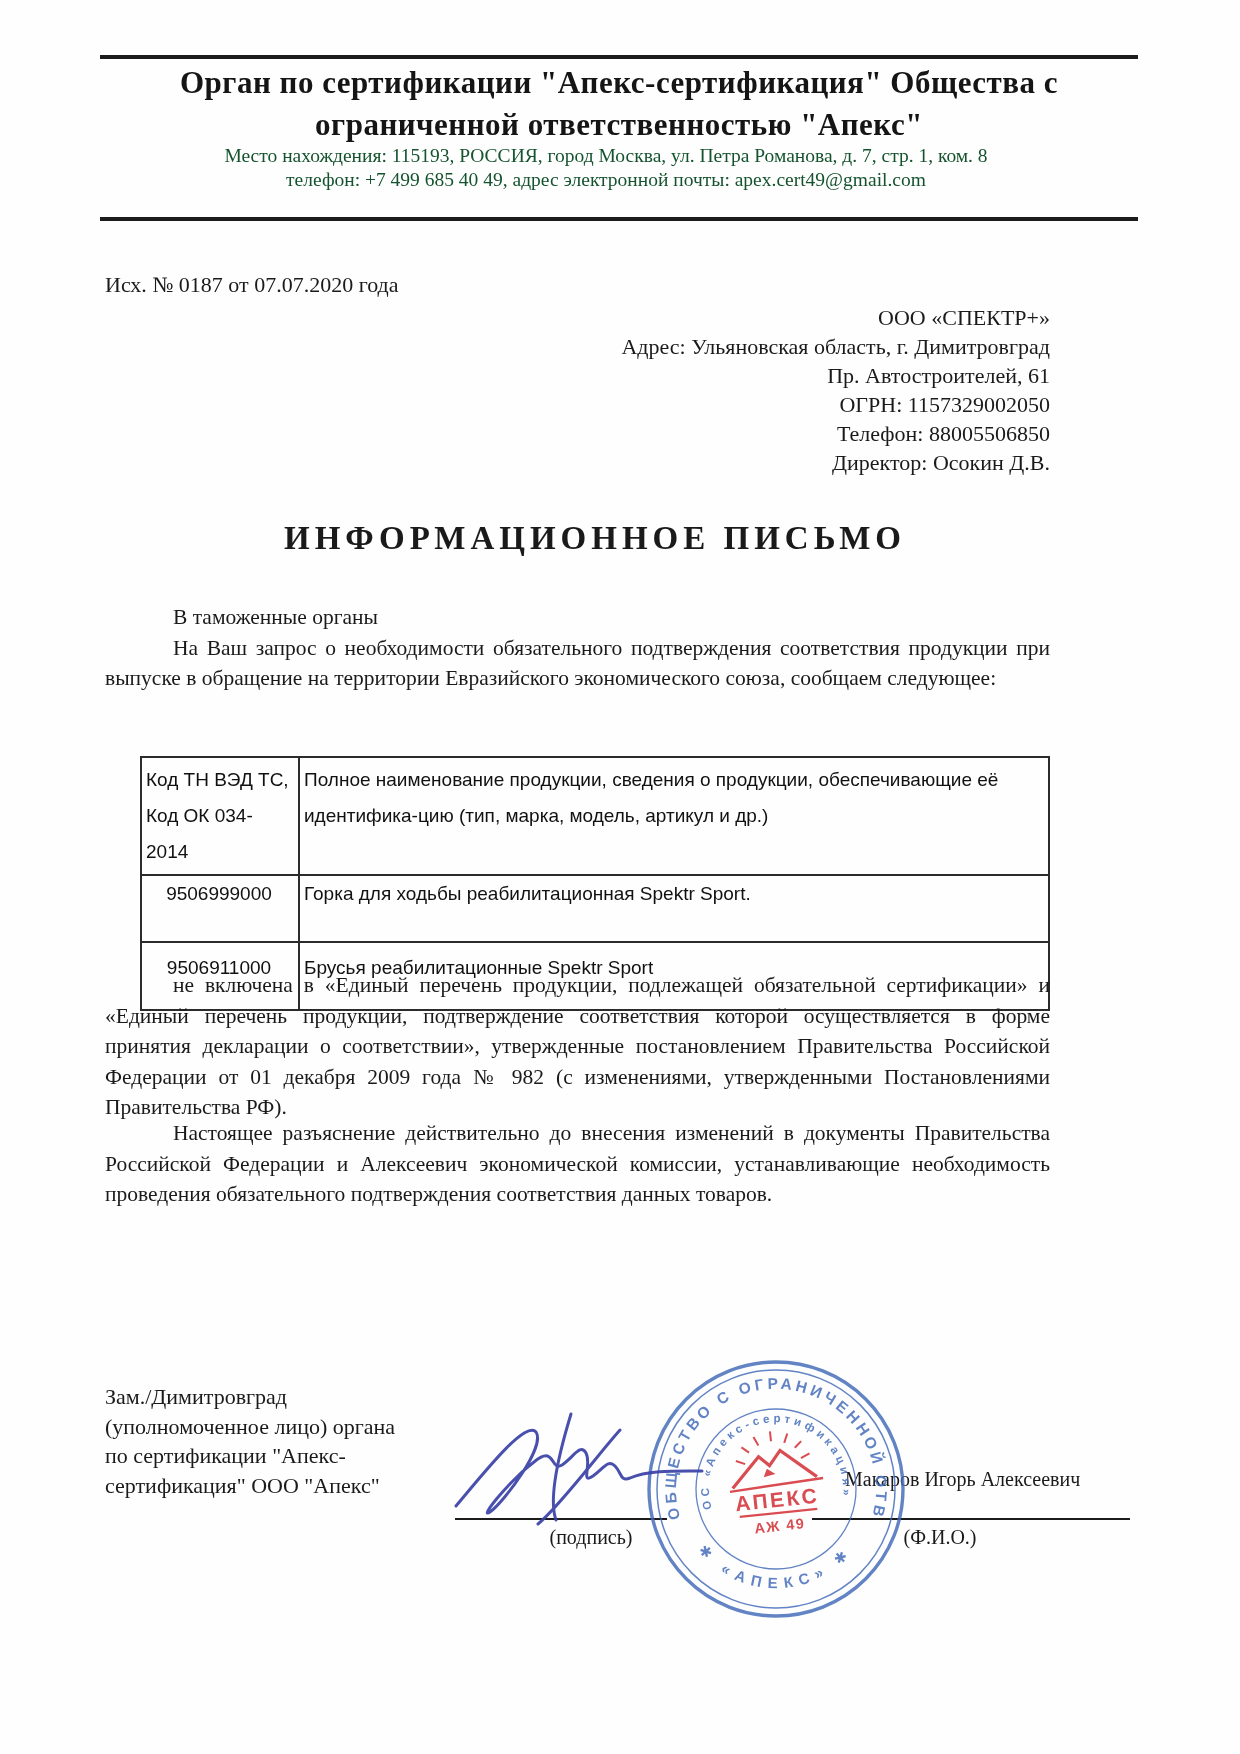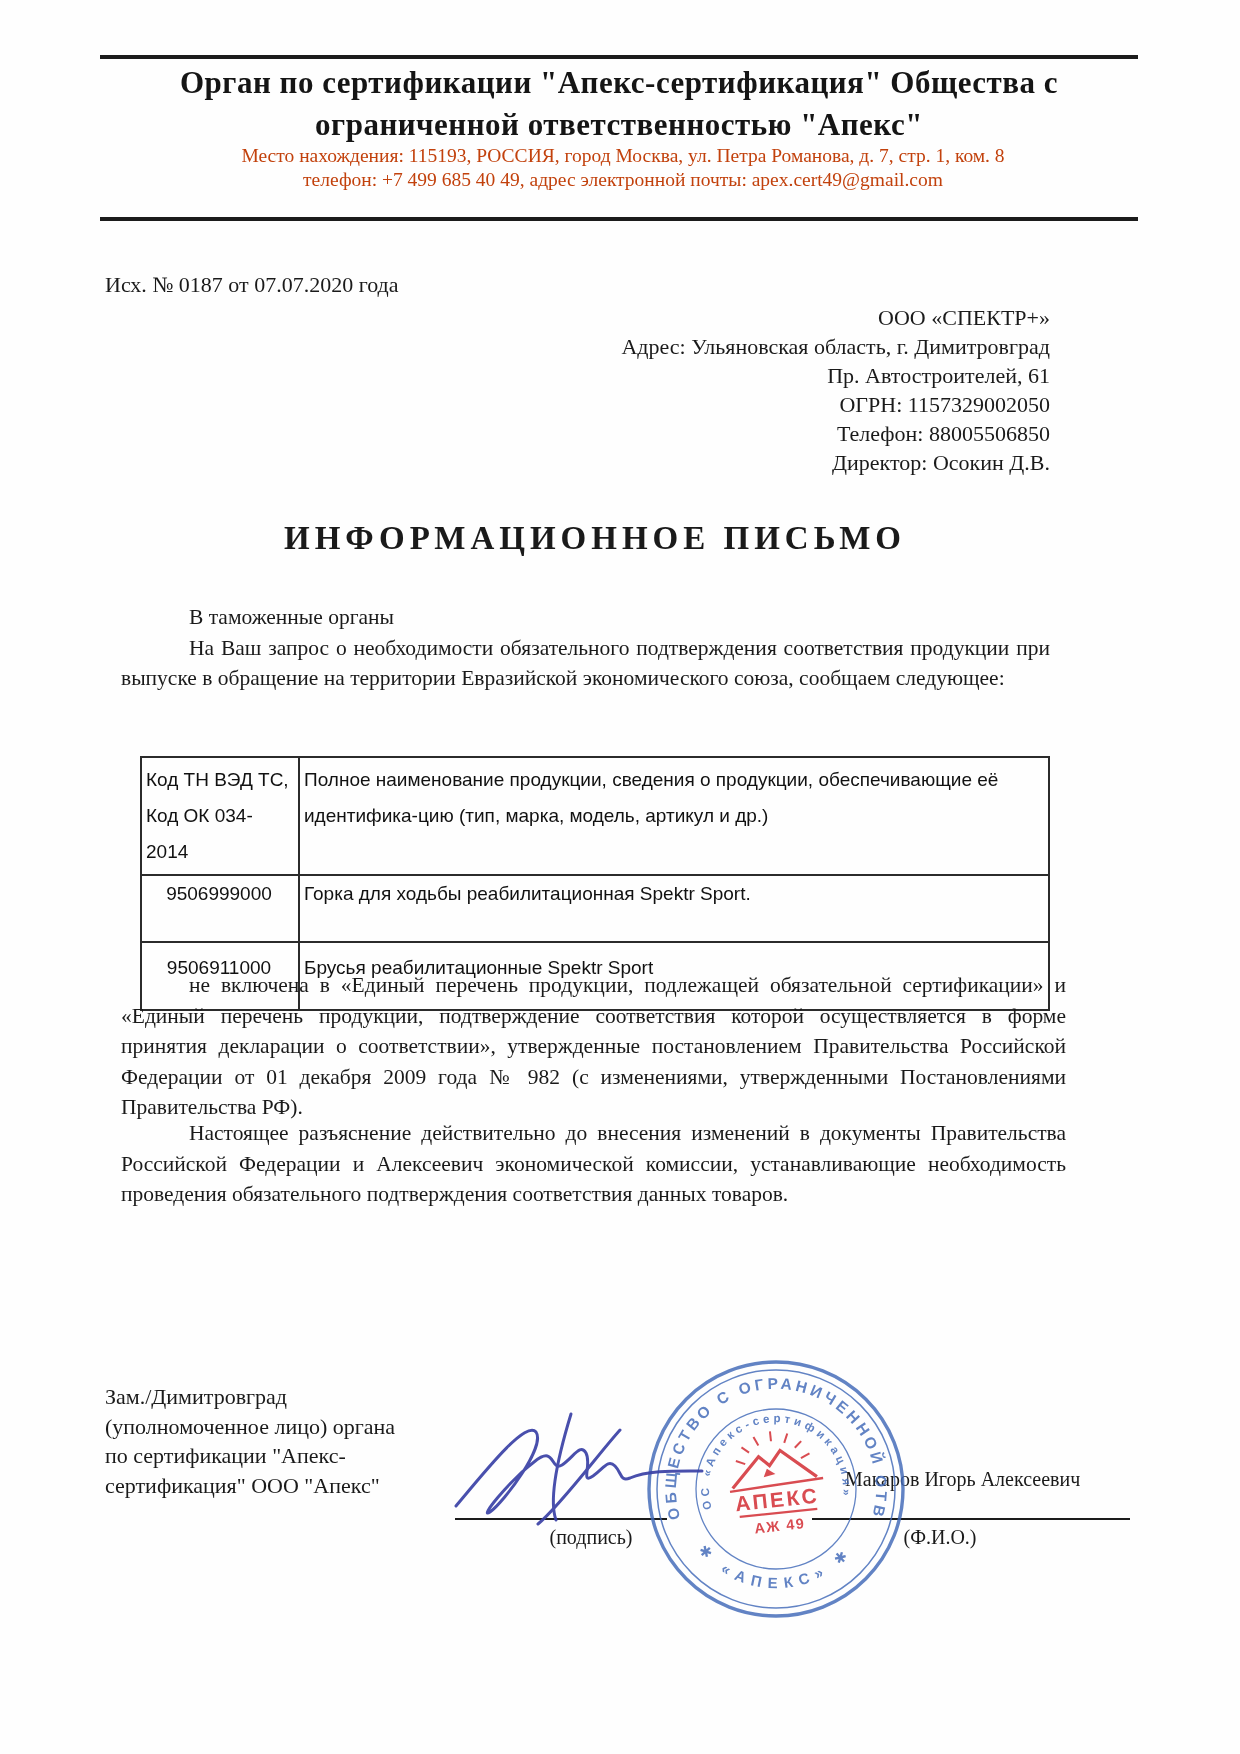--- a/index.html
+++ b/index.html
@@ -6,27 +6,27 @@
   .page{
     position:relative;width:1240px;height:1754px;background:#fefefe;margin:0 auto;
     font-family:"Liberation Serif","DejaVu Serif",serif;color:#1a1a1a;overflow:hidden;
   }
   .abs{position:absolute;}
   .rule{background:#1c1c1c;height:4px;}
   .org-name{
     width:1038px;left:100px;text-align:center;font-weight:bold;
     font-size:31px;line-height:42px;letter-spacing:0.5px;color:#151515;
   }
-  .org-sub{width:1038px;left:104px;text-align:center;font-size:19.5px;line-height:23px;color:#c2410c;}
+  .org-sub{width:1038px;left:87px;text-align:center;font-size:19.5px;line-height:23px;color:#14532d;}
   .ref-line{font-size:22px;}
   .addressee{width:560px;text-align:right;font-size:22px;line-height:29px;}
   .doc-title{width:990px;left:100px;text-align:center;font-weight:bold;font-size:33px;letter-spacing:5px;}
   .body-block{width:945px;left:105px;font-size:21.5px;line-height:30.5px;}
   .just{text-align:justify;}
-  .indent{text-indent:68px;margin-left:16px;}
+  .indent{text-indent:68px;}
   table.codes{
     border-collapse:collapse;width:910px;
     font-family:"Liberation Sans","DejaVu Sans",sans-serif;font-size:19px;color:#111;
     table-layout:fixed;
   }
   table.codes td{border:2px solid #2b2b2b;vertical-align:top;padding:4px 6px 4px 4px;}
   td.c1{width:146px;}
   tr.hdr td{line-height:36px;height:76px;}
   tr.r1 td{height:54px;padding-top:7px;}
   tr.r2 td{height:48px;padding-top:14px;}
@@ -56,21 +56,21 @@
     <div>Пр. Автостроителей, 61</div>
     <div>ОГРН: 1157329002050</div>
     <div>Телефон: 88005506850</div>
     <div>Директор: Осокин Д.В.</div>
   </div>
 
   <div class="abs doc-title" style="top:520px;">ИНФОРМАЦИОННОЕ ПИСЬМО</div>
 
   <div class="abs body-block" style="top:602px;">
     <div class="indent">В таможенные органы</div>
-    <div class="just indent">На Ваш запрос о необходимости обязательного подтверждения соответствия продукции при выпуске в обращение на территории Евразийской экономического союза, сообщаем следующее:</div>
+    <div class="just indent">На Ваш запрос о необходимости обязательного подтверждения соответствия продукции при выпуске в обращение на территории Евразийского экономического союза, сообщаем следующее:</div>
   </div>
 
   <table class="codes abs" style="top:756px;left:140px;">
     <tbody>
         <tr class="hdr">
       <td class="c1">Код ТН ВЭД ТС, Код ОК 034-2014</td>
       <td>Полное наименование продукции, сведения о продукции, обеспечивающие её идентифика-цию (тип, марка, модель, артикул и др.)</td>
     </tr>
     <tr class="r1">
       <td class="c1 code">9506999000</td>

